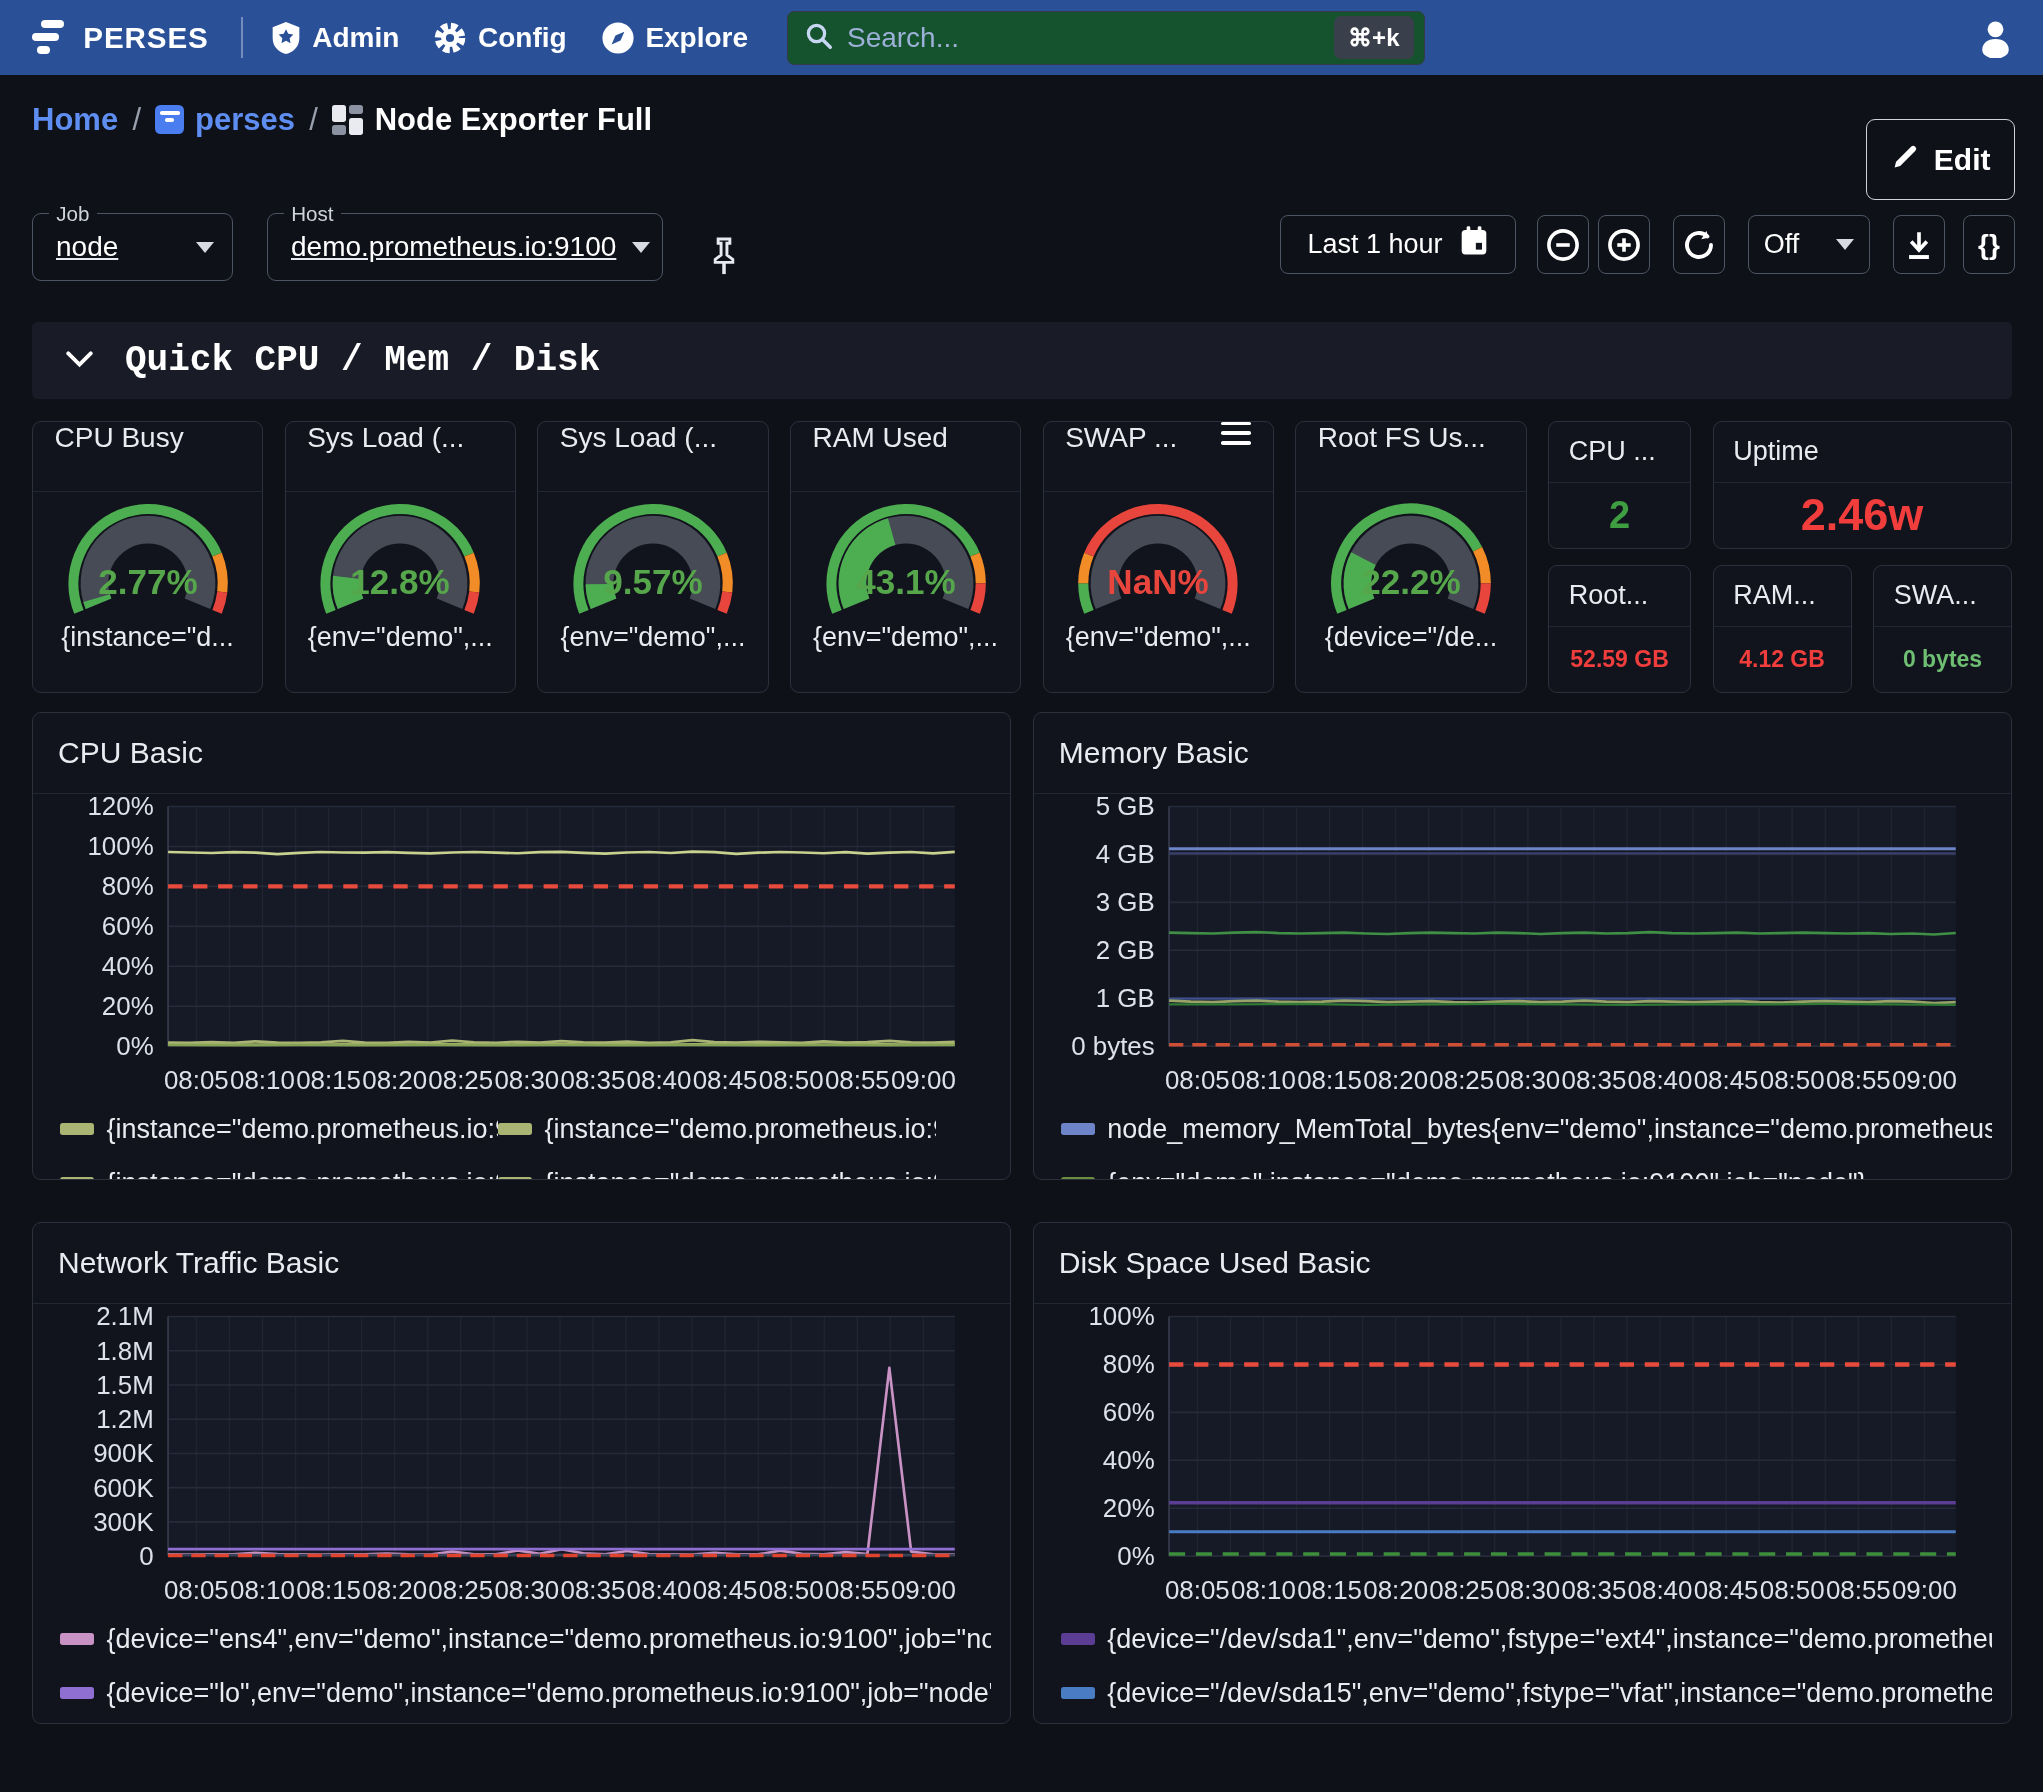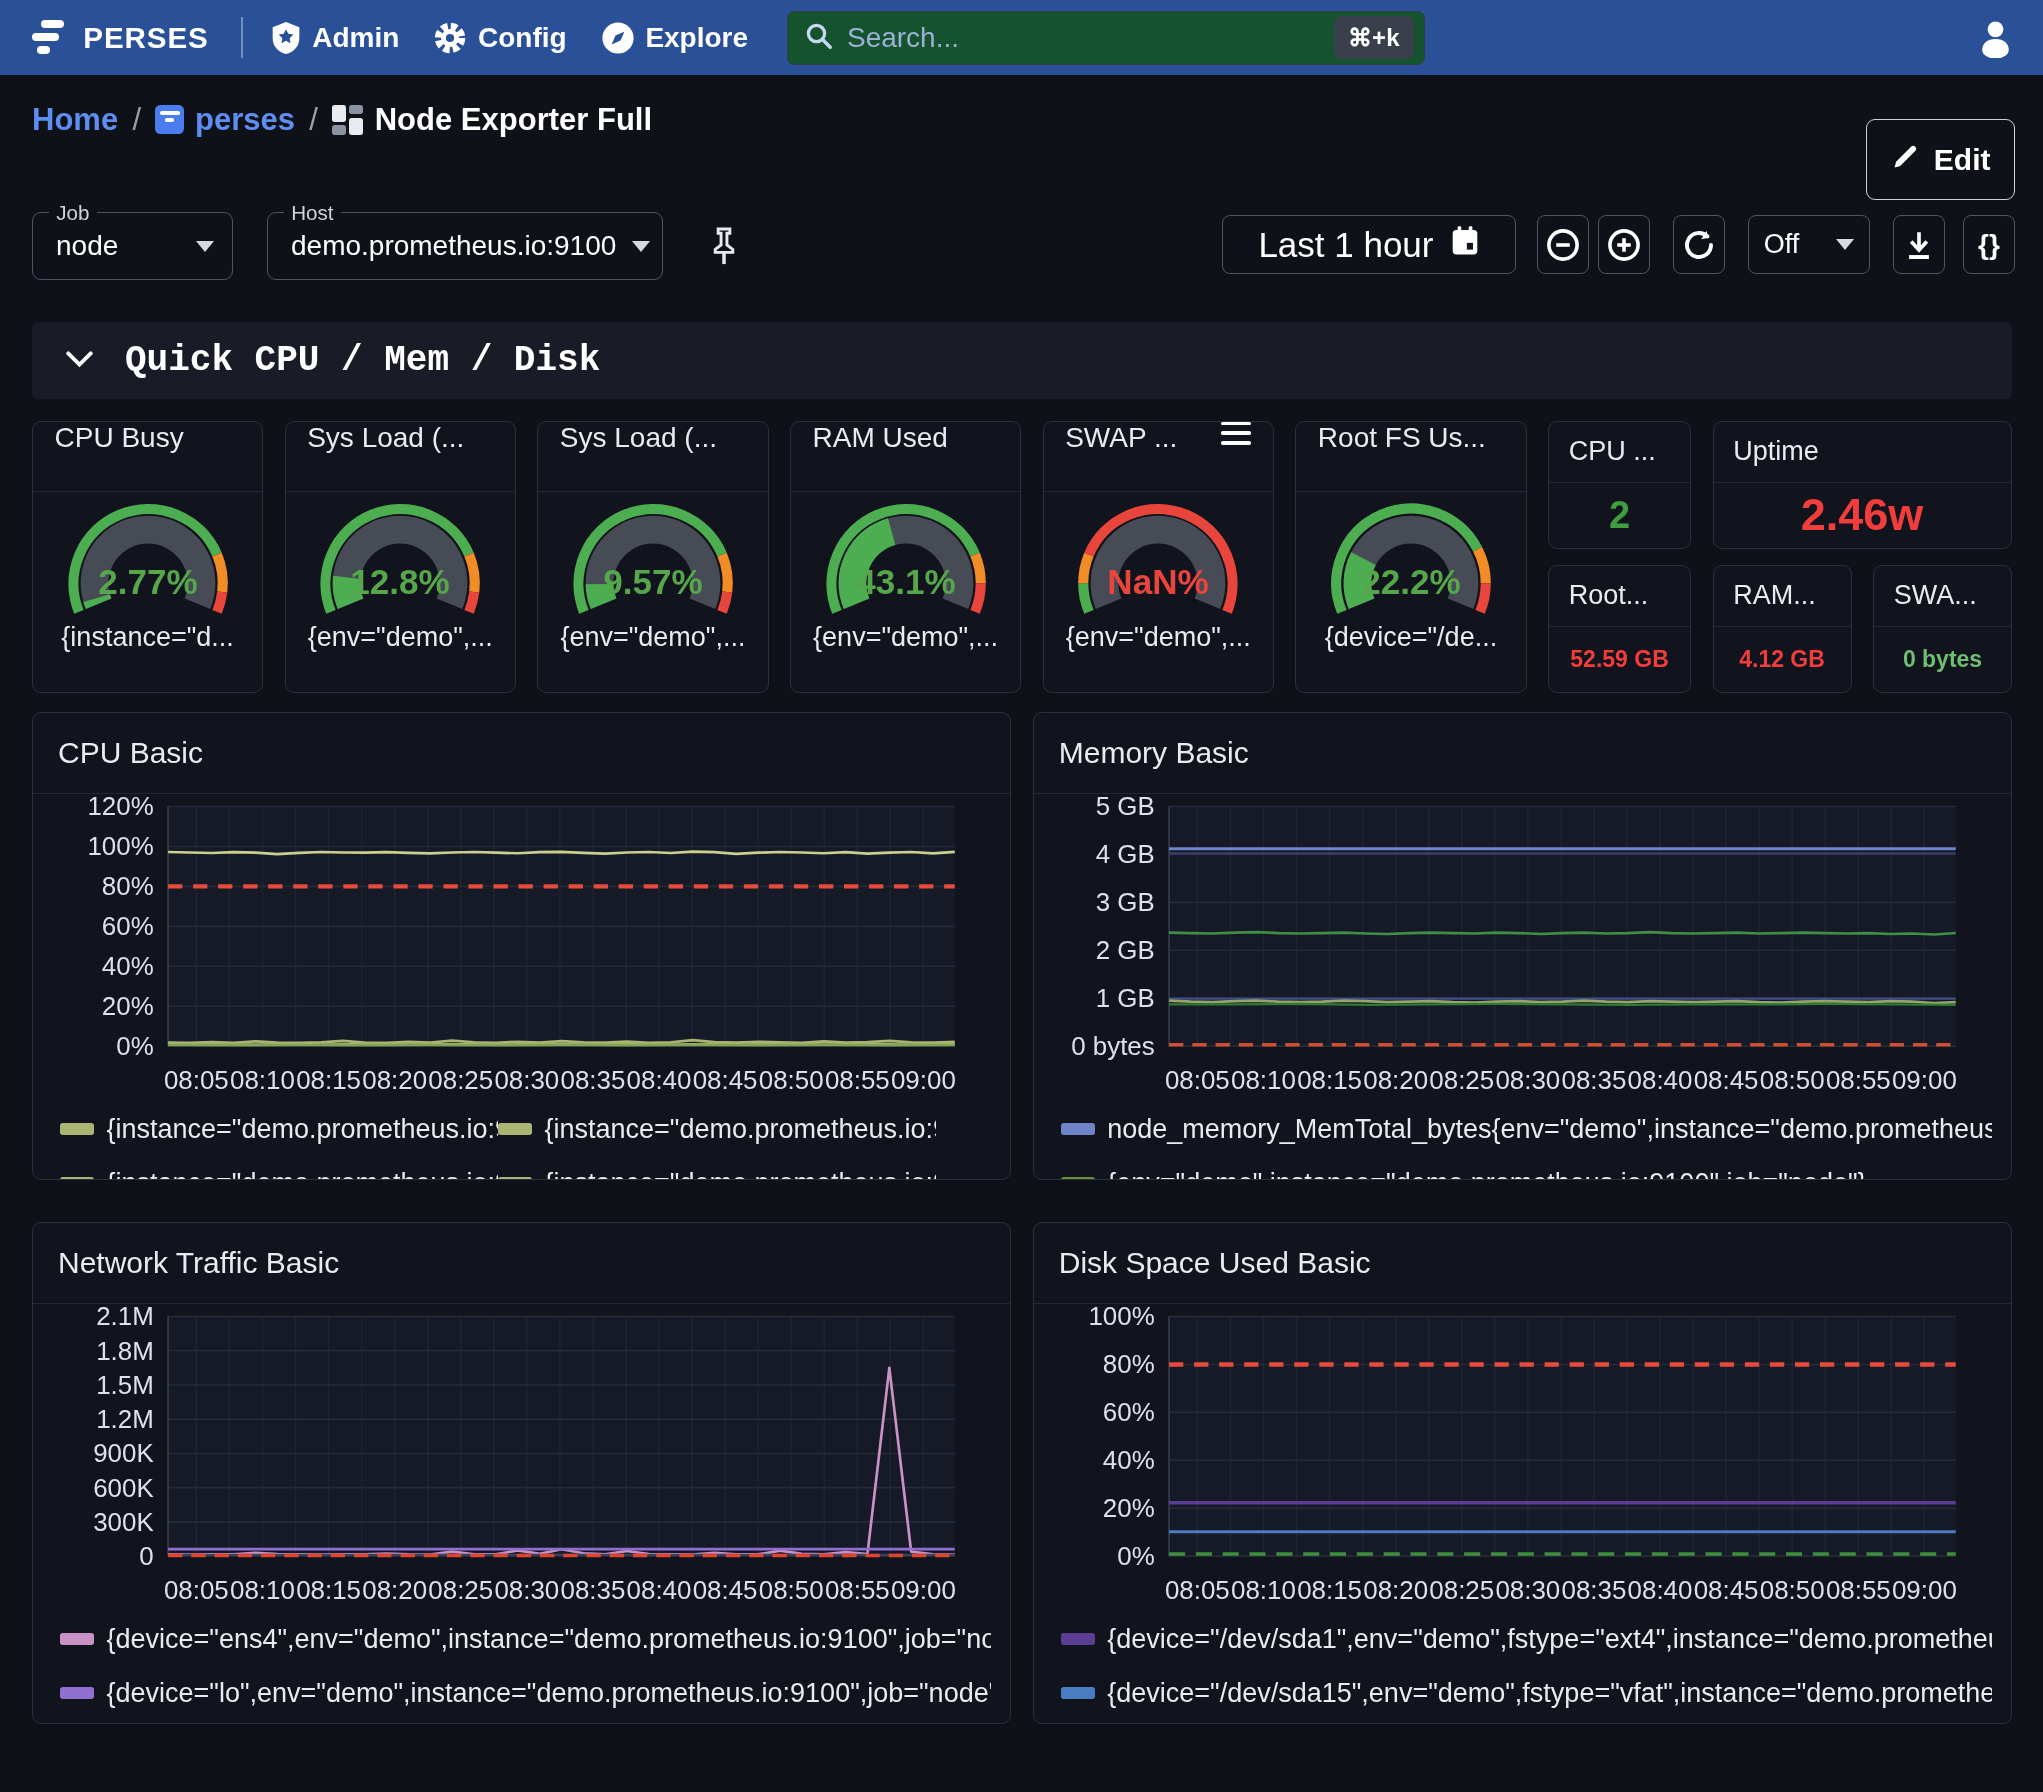--- a/index.html
+++ b/index.html
@@ -35,32 +35,32 @@
   .icon-archive i:nth-child(2){ left:9.9px; top:13.4px; width:9px; height:3.6px; }
   .icon-grid { width:30px; height:30px; position:relative; }
   .icon-grid i { position:absolute; border-radius:2.7px; }
   .icon-grid i:nth-child(1){ left:0; top:0; width:13.4px; height:17px; background:#e9ebf0; }
   .icon-grid i:nth-child(2){ left:0; top:20.6px; width:13.4px; height:9.9px; background:#8b93a3; }
   .icon-grid i:nth-child(3){ left:17px; top:0; width:13.4px; height:9.9px; background:#8b93a3; }
   .icon-grid i:nth-child(4){ left:17px; top:13.4px; width:13.4px; height:17px; background:#e9ebf0; }
 
   .edit-btn { position:absolute; top:119px; right:29px; width:149px; height:81px; border:1.8px solid #cdd2dc; border-radius:9px; display:flex; align-items:center; justify-content:center; gap:14.3px; font-size:30px; font-weight:700; color:#fff; cursor:pointer; background:transparent; }
 
-  .filters { display:flex; align-items:center; margin-top:63px; height:70px; }
+  .filters { display:flex; align-items:flex-end; margin-top:63px; height:70px;text-decoration:underline; }
   .select { position:relative; height:68px; border:0.9px solid #4d5464; border-radius:9px; display:flex; align-items:center; padding:0 18px 0 23px; cursor:pointer; }
   .select .flabel { position:absolute; top:-12.5px; left:16px; font-size:20.6px; color:#cfd3da; background:#0f1118; padding:0 7.2px; }
   .select .fvalue { font-size:28px; color:#fff; flex:1; }
   .sel-job { width:201px; margin-right:34px; }
   .sel-host { width:396px; }
   .chev { width:0; height:0; border-left:9.9px solid transparent; border-right:9.9px solid transparent; border-top:11.6px solid #d7dae1; margin-left:16px; }
   .pin-btn { margin-left:36px; width:50px; height:50px; display:flex; align-items:center; justify-content:center; cursor:pointer; }
 
   .timebar { position:absolute; top:215px; right:29px; display:flex; align-items:center; height:59px; }
   .tb-btn { height:59px; border:1.8px solid #4e5565; border-radius:8px; background:transparent; color:#fff; display:flex; align-items:center; justify-content:center; cursor:pointer; }
-  .tb-range { padding:0 35px; gap:16px; font-size:35px; margin-right:21.5px; }
+  .tb-range { padding:0 26px; gap:16px; font-size:27px; margin-right:21.5px; }
   .tb-sq { width:52px; }
   .tb-off { width:122px; font-size:27px; gap:21px; margin:0 23px; } .m10 { margin-right:9px; } .m20 { margin-right:18px; }
   .braces { font-size:28px; font-weight:700; }
 
   
   .main { padding:0 32px; }
   .section-hd { margin-top:41px; height:77px; background:#191c26; border-radius:5.4px; display:flex; align-items:center; padding:0 34px; gap:32px; cursor:pointer;font-family:Liberation Mono, monospace; }
   .section-hd .title { font-size:36px; font-weight:700; color:#fff; }
   .section-hd.second { margin-top:25px; }
 

